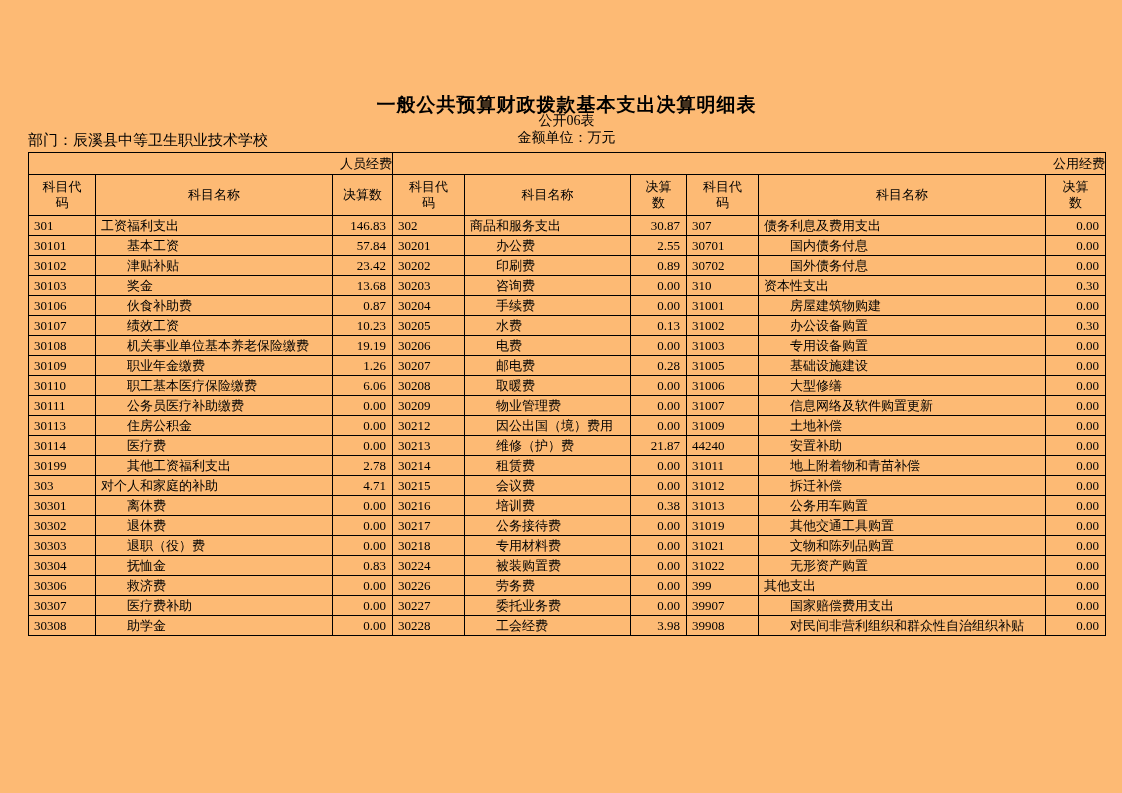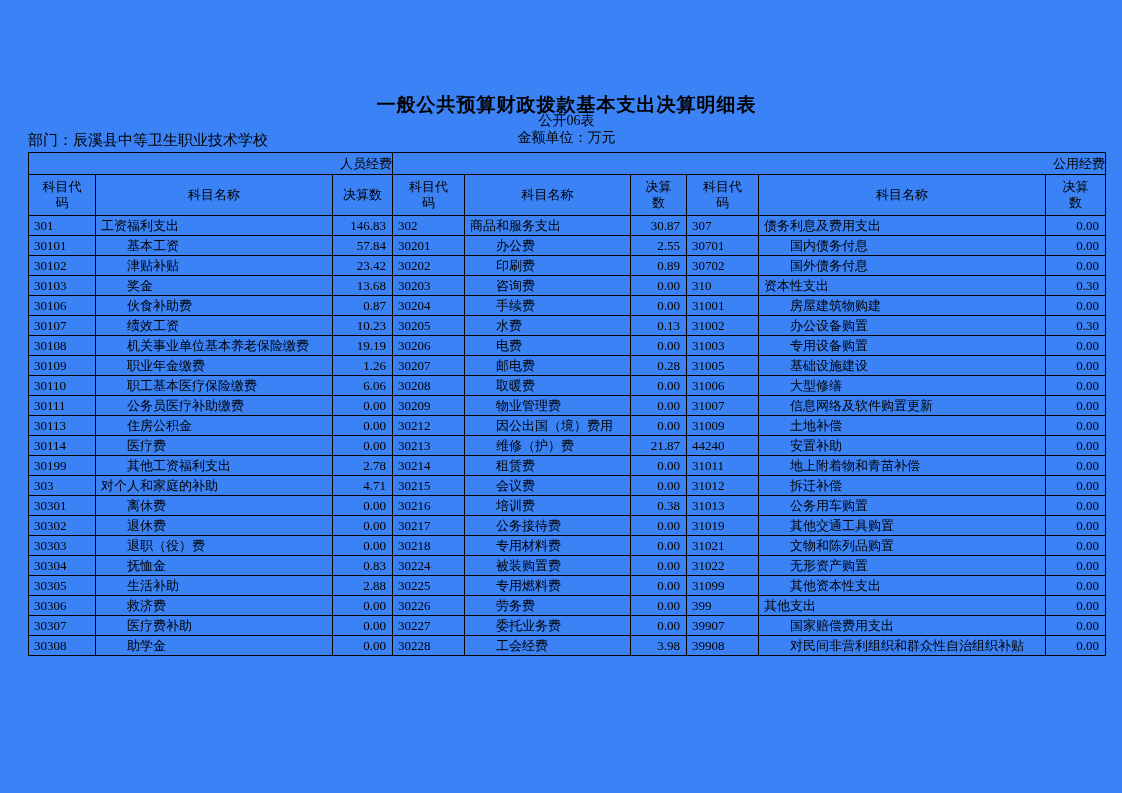--- a/index.html
+++ b/index.html
@@ -4,21 +4,21 @@
 <style>
   html, body {
     margin: 0;
     padding: 0;
     background: #ffffff;
   }
   #page {
     position: relative;
     width: 1122px;
     height: 793px;
-    background: #3b82f6;
+    background: #fdba74;
     font-family: "Liberation Serif", "DejaVu Serif", serif;
     color: #000000;
     overflow: hidden;
   }
   .title {
     position: absolute;
     top: 92px;
     left: 28px;
     width: 1077px;
     text-align: center;
@@ -325,31 +325,20 @@
           <td class="name indent">抚恤金</td>
           <td class="val">0.83</td>
           <td class="code">30224</td>
           <td class="name indent">被装购置费</td>
           <td class="val">0.00</td>
           <td class="code">31022</td>
           <td class="name indent">无形资产购置</td>
           <td class="val">0.00</td>
         </tr>
         <tr>
-          <td class="code">30305</td>
-          <td class="name indent">生活补助</td>
-          <td class="val">2.88</td>
-          <td class="code">30225</td>
-          <td class="name indent">专用燃料费</td>
-          <td class="val">0.00</td>
-          <td class="code">31099</td>
-          <td class="name indent">其他资本性支出</td>
-          <td class="val">0.00</td>
-        </tr>
-        <tr>
           <td class="code">30306</td>
           <td class="name indent">救济费</td>
           <td class="val">0.00</td>
           <td class="code">30226</td>
           <td class="name indent">劳务费</td>
           <td class="val">0.00</td>
           <td class="code">399</td>
           <td class="name">其他支出</td>
           <td class="val">0.00</td>
         </tr>

